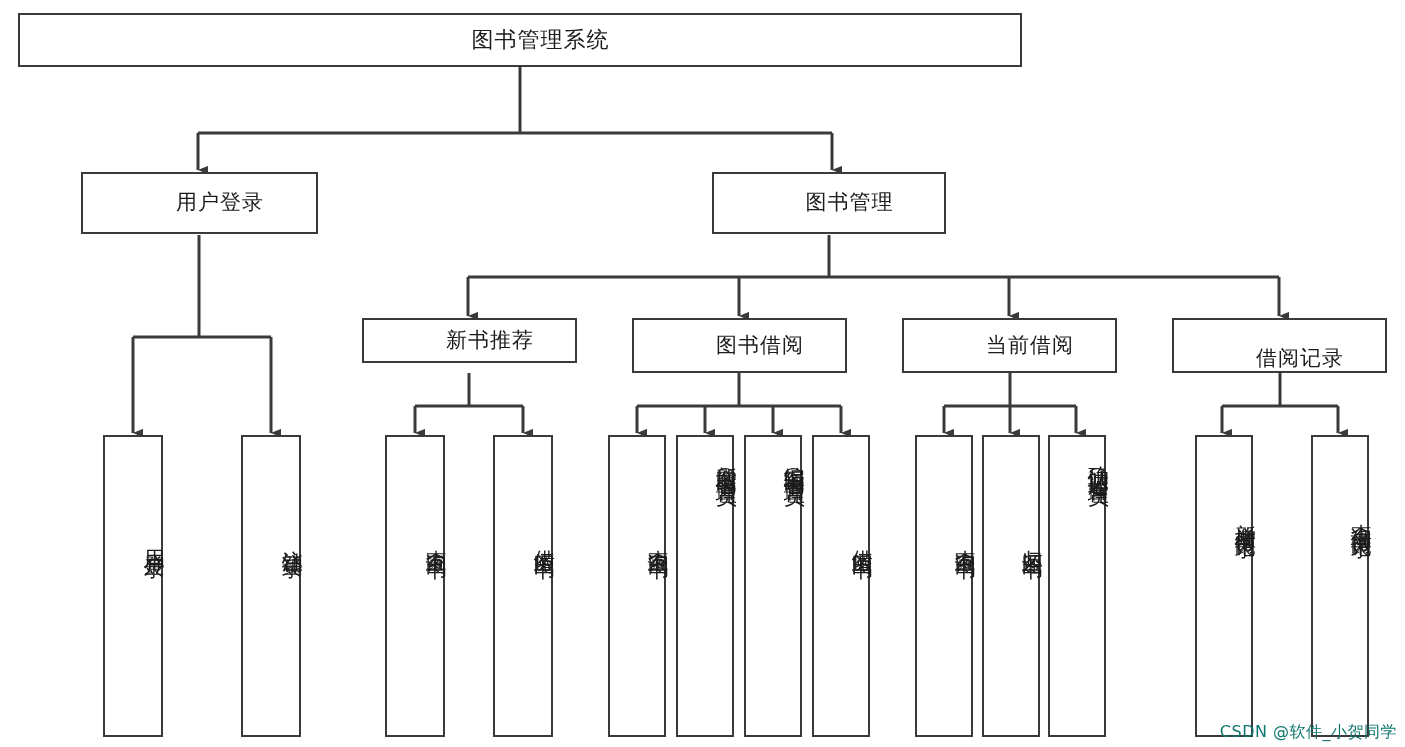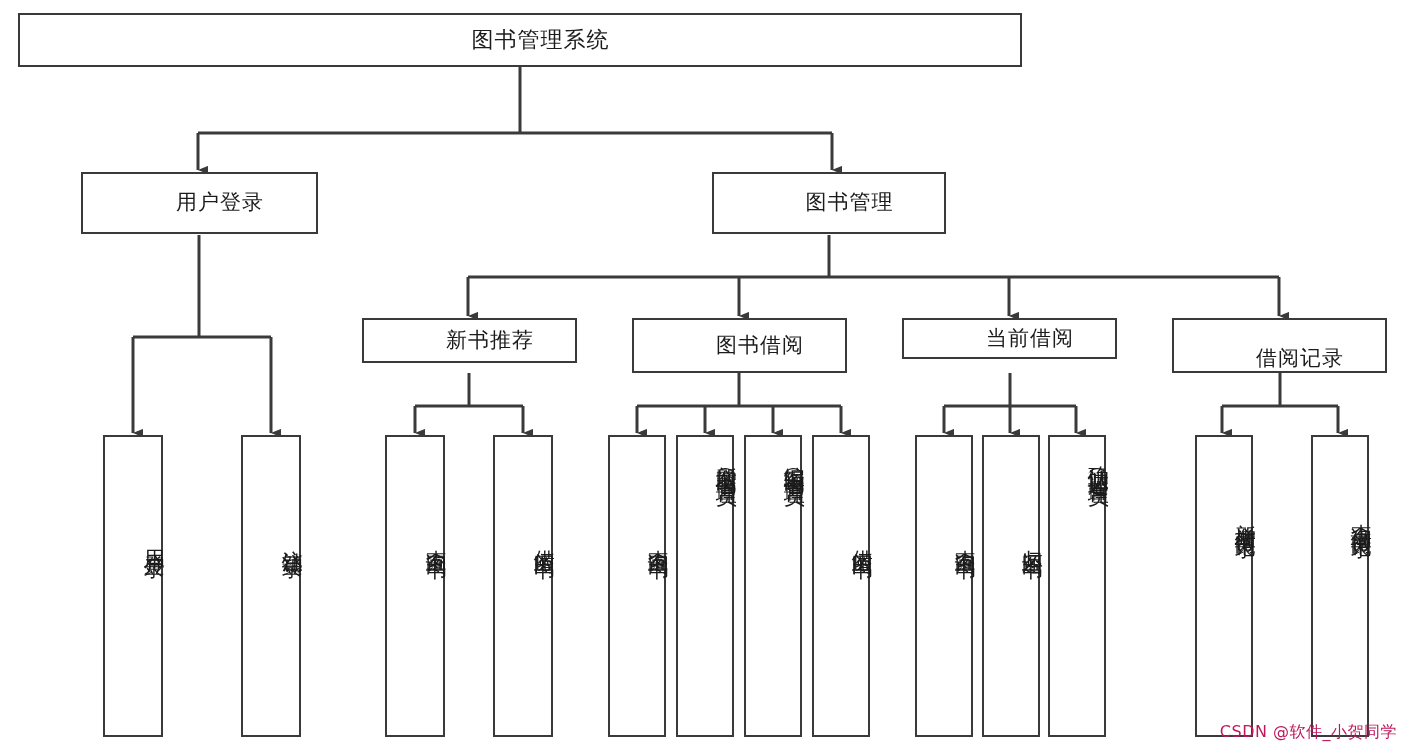--- a/index.html
+++ b/index.html
@@ -60,21 +60,21 @@
     display: block;
     margin-top: 12px;
   }
   .leaf-mid .vtext { margin-top: 70px; }
   .leaf-short .vtext { margin-top: 96px; }
   .watermark {
     position: absolute;
     right: 8px;
     bottom: 4px;
     font-size: 16px;
-    color: #be185d;
+    color: #0f766e;
     letter-spacing: 0.5px;
     white-space: nowrap;
   }
 </style>
 </head>
 <body>
 
 <div id="canvas">
 
   <svg class="wires" viewBox="0 0 1405 747" xmlns="http://www.w3.org/2000/svg">
@@ -138,21 +138,21 @@
   <div class="node horiz" style="left:712px; top:172px; width:234px; height:62px;">
     <span>图书管理</span>
   </div>
 
   <div class="node horiz" style="left:362px; top:318px; width:215px; height:45px;">
     <span>新书推荐</span>
   </div>
   <div class="node horiz" style="left:632px; top:318px; width:215px; height:55px;">
     <span>图书借阅</span>
   </div>
-  <div class="node horiz" style="left:902px; top:318px; width:215px; height:41px;">
+  <div class="node horiz" style="left:902px; top:318px; width:215px; height:55px;">
     <span>当前借阅</span>
   </div>
   <div class="node horiz" style="left:1172px; top:318px; width:215px; height:55px;align-items:flex-end;">
     <span>借阅记录</span>
   </div>
 
   <div class="node leaf leaf-short" style="left:103px; top:435px; width:60px; height:302px;">
     <span class="vtext">用户登录</span>
   </div>
   <div class="node leaf leaf-short" style="left:241px; top:435px; width:60px; height:302px;">

